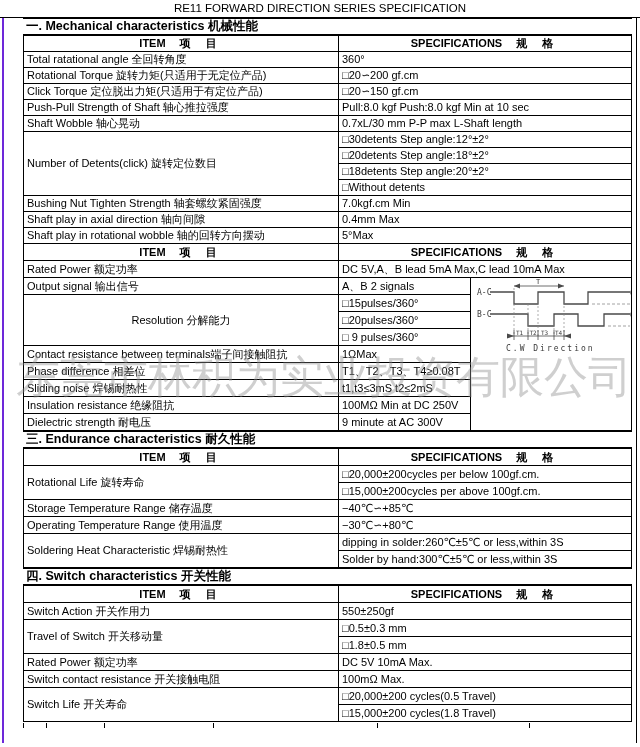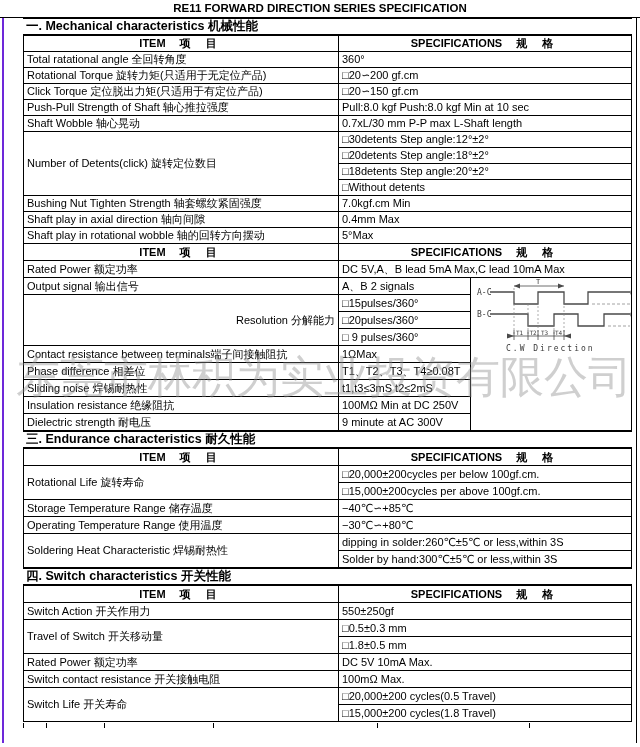--- a/index.html
+++ b/index.html
@@ -7,21 +7,21 @@
     position:relative;
     width:640px;height:747px;
     background:#fff;
     font-family:"Liberation Sans","DejaVu Sans",sans-serif;
     color:#000;
     overflow:hidden;
   }
   .doc-title{
     height:17px;
     text-align:center;
-    font-weight:bold;
+    font-weight:normal;
     font-size:11.5px;
     line-height:17px;
     border-bottom:1px solid #000;
   }
   .outer{
     margin:0 3px 0 2px;
     border-left:2px solid #6d28d9;
     border-right:1px solid #000;
     padding:0 4px 0 19px;
     min-height:725px;
@@ -48,21 +48,21 @@
     overflow:hidden;
     white-space:nowrap;
   }
   table.spec tr:first-child td{border-top:none;}
   table.s1 td{height:15px;}
   table.s2 td,table.s3 td,table.s4 td{height:16px;}
   td.hdr{text-align:center;font-weight:bold;}
   td.hdr .cn{margin-left:14px;letter-spacing:6px;}
   col.c-item{width:315px;}
   col.c-spec2{width:132px;}
-  td.center{text-align:right;}
+  td.center{text-align:center;}
   td.diagram{padding:0;vertical-align:top;}
   svg text{font-family:"DejaVu Sans Mono","Liberation Mono",monospace;fill:#3a3a3a;}
   .wave{stroke:#4a4a4a;fill:none;stroke-width:1.3;}
   .thin{stroke:#4a4a4a;fill:none;stroke-width:0.8;}
   .dash{stroke:#8a8a8a;fill:none;stroke-width:0.8;stroke-dasharray:3,2;}
   .guide{stroke:#8a8a8a;fill:none;stroke-width:0.7;stroke-dasharray:2,2;}
   .arrowhead{fill:#4a4a4a;stroke:none;}
   .bottom-stub{position:relative;height:5px;border-top:1px solid #000;margin-top:-1px;}
   .bottom-stub .tick{position:absolute;top:1px;width:1px;height:5px;background:#000;}
   .watermark{

